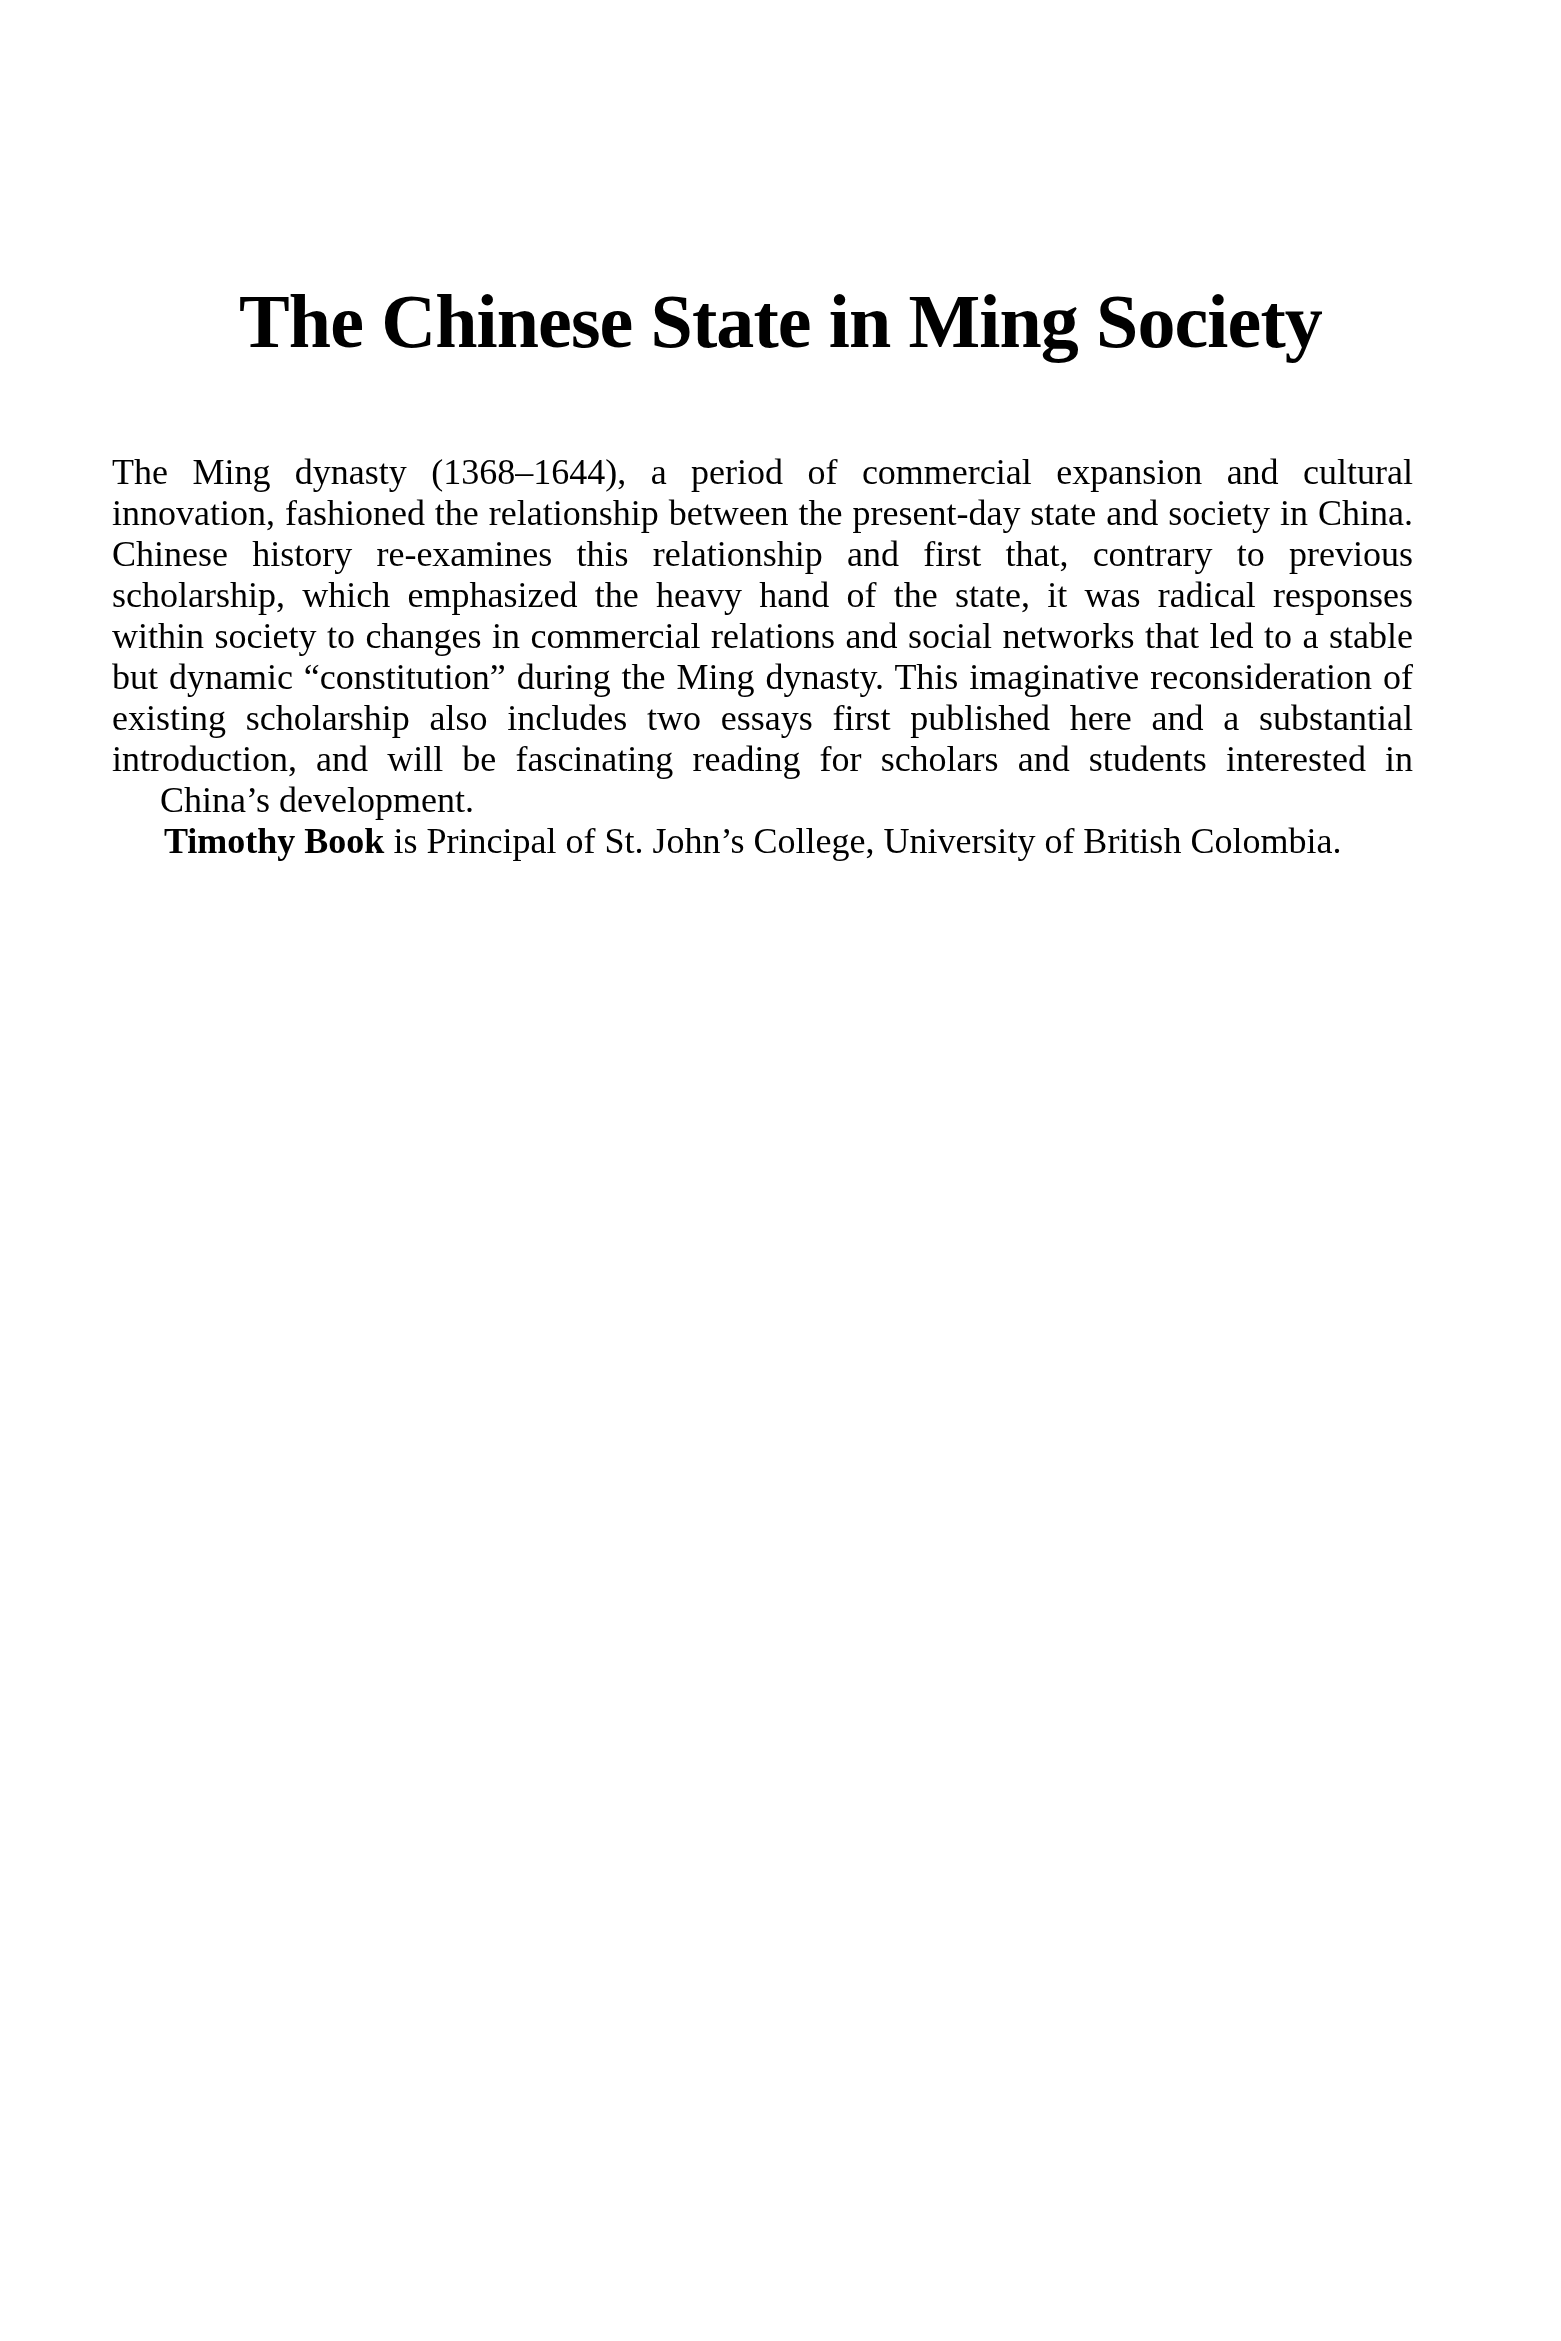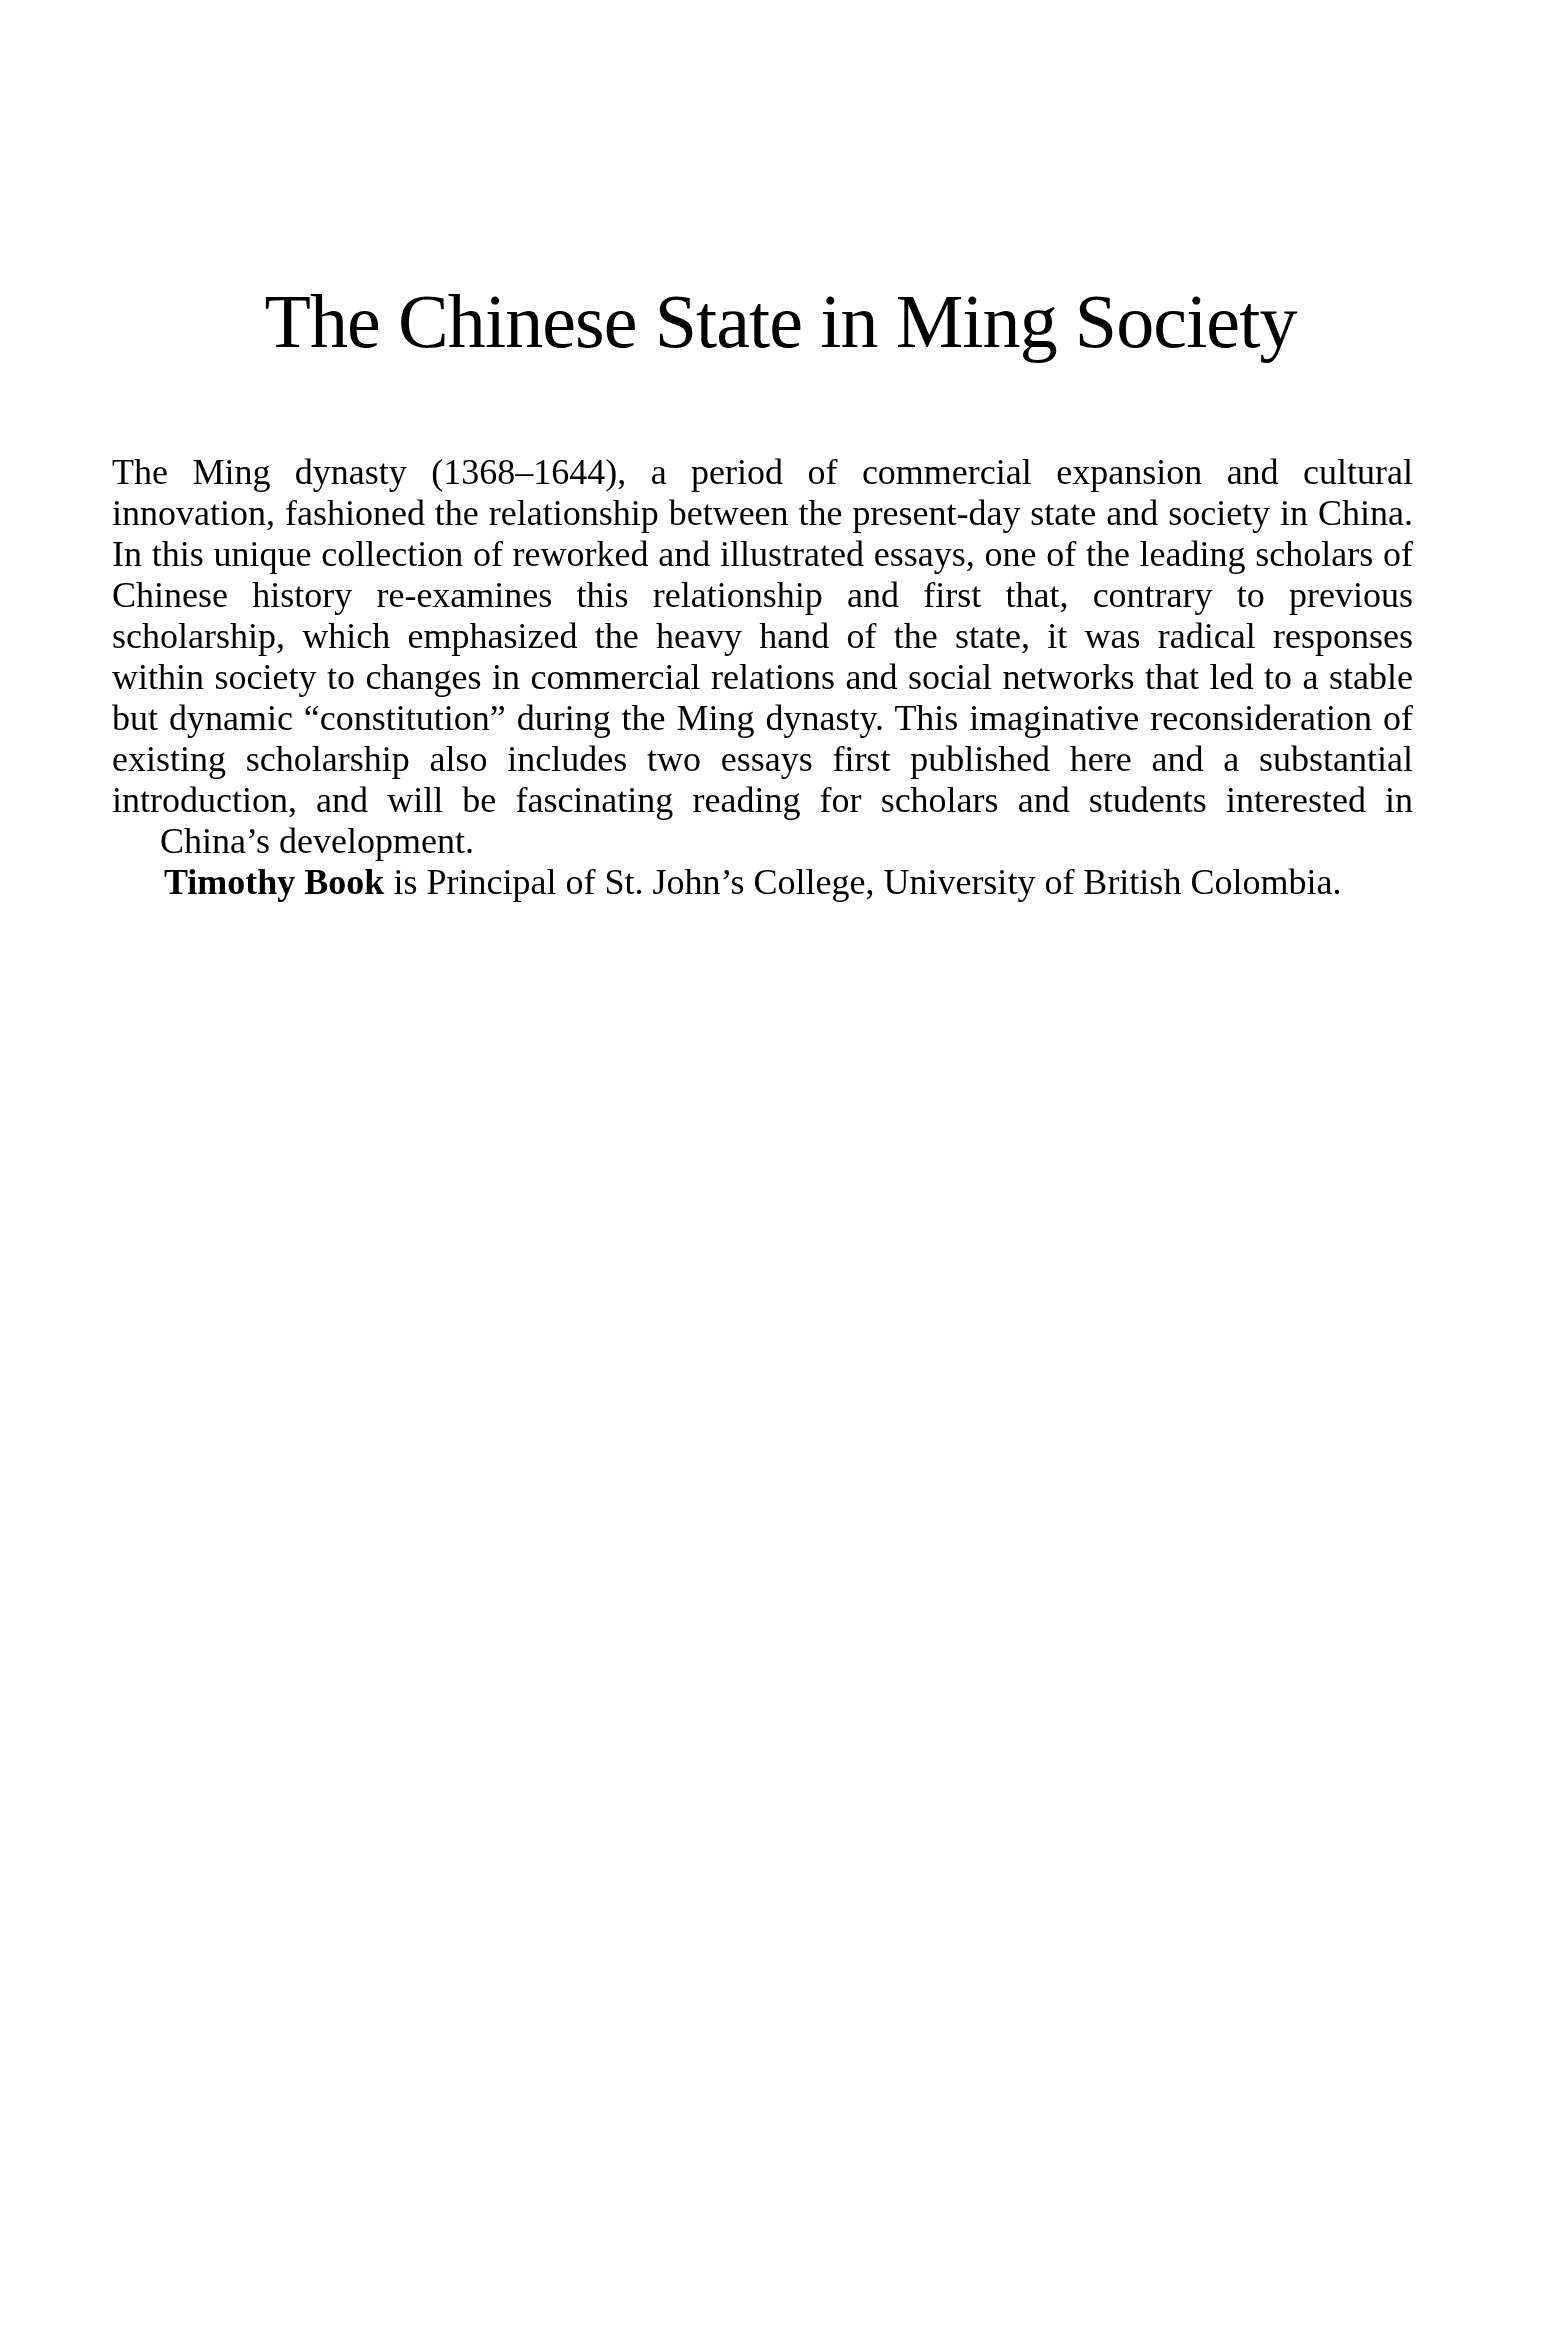--- a/index.html
+++ b/index.html
@@ -18,21 +18,21 @@
   }
   .title {
     position: absolute;
     top: 276px;
     left: 0;
     width: 100%;
     margin: 0;
     text-align: center;
     font-size: 76px;
     line-height: 90px;
-    font-weight: normal;
+    font-weight: bold;
     letter-spacing: -0.9px;
   }
   .blurb {
     position: absolute;
     left: 112px;
     top: 452px;
     width: 1301px;
     font-size: 36px;
     line-height: 41px;
   }
@@ -56,21 +56,20 @@
 </style>
 </head>
 <body>
 
 <div class="page">
   <h1 class="title">The Chinese State in Ming Society</h1>
 
   <div class="blurb">
     <div class="jline">The Ming dynasty (1368–1644), a period of commercial expansion and cultural</div>
     <div class="jline">innovation, fashioned the relationship between the present-day state and society in China.</div>
-    <div class="jline">In this unique collection of reworked and illustrated essays, one of the leading scholars of</div>
     <div class="jline">Chinese history re-examines this relationship and first that, contrary to previous</div>
     <div class="jline">scholarship, which emphasized the heavy hand of the state, it was radical responses</div>
     <div class="jline">within society to changes in commercial relations and social networks that led to a stable</div>
     <div class="jline">but dynamic “constitution” during the Ming dynasty. This imaginative reconsideration of</div>
     <div class="jline">existing scholarship also includes two essays first published here and a substantial</div>
     <div class="jline">introduction, and will be fascinating reading for scholars and students interested in</div>
     <div class="lline">China’s development.</div>
     <p class="author"><span class="bold">Timothy Book</span><span> is Principal of St. John’s College, University of British Colombia.</span></p>
   </div>
 </div>

